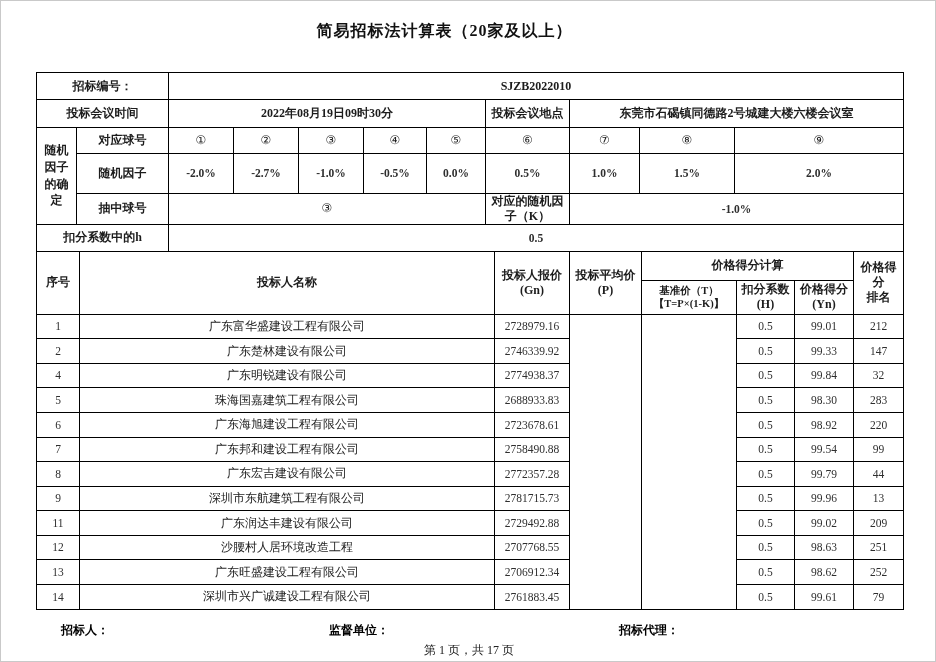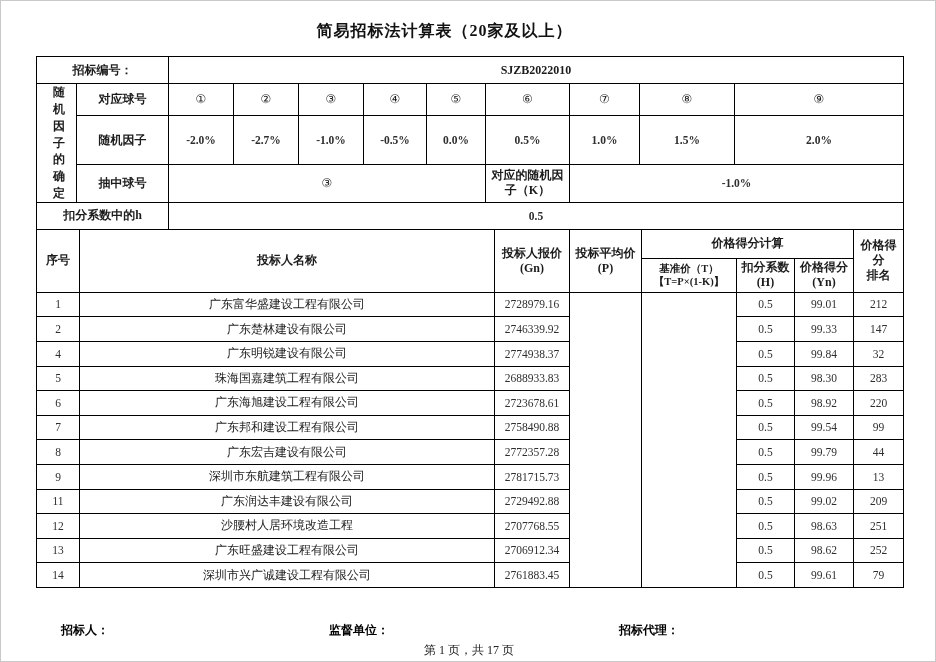--- a/index.html
+++ b/index.html
@@ -15,31 +15,31 @@
   .title {
     position:absolute; top:20px; left:0; width:847px;
     text-align:center; font-size:16px; font-weight:bold;
     letter-spacing:1px; color:#111;margin-left:20px;
   }
   .sheet { position:absolute; left:35px; top:55px; width:867px; }
   table {
     border-collapse:collapse; table-layout:fixed; width:867px;
     margin-top:-1px;
   }
-  table.first { margin-top:0; }
+  table.first { margin-top:16px; }
   td {
     border:1px solid #000;
     text-align:center; vertical-align:middle;
     padding:0 2px; box-sizing:border-box; overflow:hidden;
     font-size:12px; line-height:1.25;
   }
   .b { font-weight:bold; }
   .num { font-size:11.5px; color:#2e2e2e; }
   .small { font-size:10.5px; }
-  .vlabel { font-size:12px; font-weight:bold; line-height:1.4; padding:0 16px; }
+  .vlabel { font-size:12px; font-weight:bold; line-height:1.4; padding:0 6px; }
   .l { display:block; }
   .footer-label { position:absolute; font-size:12px; font-weight:bold; color:#000000; }
   .pageline {
     position:absolute; top:641px; left:0; width:936px;
     text-align:center; font-size:12px; color:#222;
   }
   tr.r { height:24.58px; }
 </style>
 </head>
 <body>
@@ -52,20 +52,26 @@
     <colgroup>
         <col style="width:132px">
         <col style="width:317px">
         <col style="width:84px">
         <col style="width:334px">
       </colgroup>
     <tbody>
         <tr style="height:27.3px">
       <td class="b">招标编号：</td>
       <td colspan="3" class="b">SJZB2022010</td>
+    </tr>
+    <tr style="height:27.4px">
+      <td class="b">投标会议时间</td>
+      <td class="b">2022年08月19日09时30分</td>
+      <td class="b">投标会议地点</td>
+      <td class="b">东莞市石碣镇同德路2号城建大楼六楼会议室</td>
     </tr>
   </tbody>
     </table>
 
   <table>
     <colgroup>
       <col style="width:40px">
         <col style="width:92px">
       <col style="width:65px">
         <col style="width:65px">

